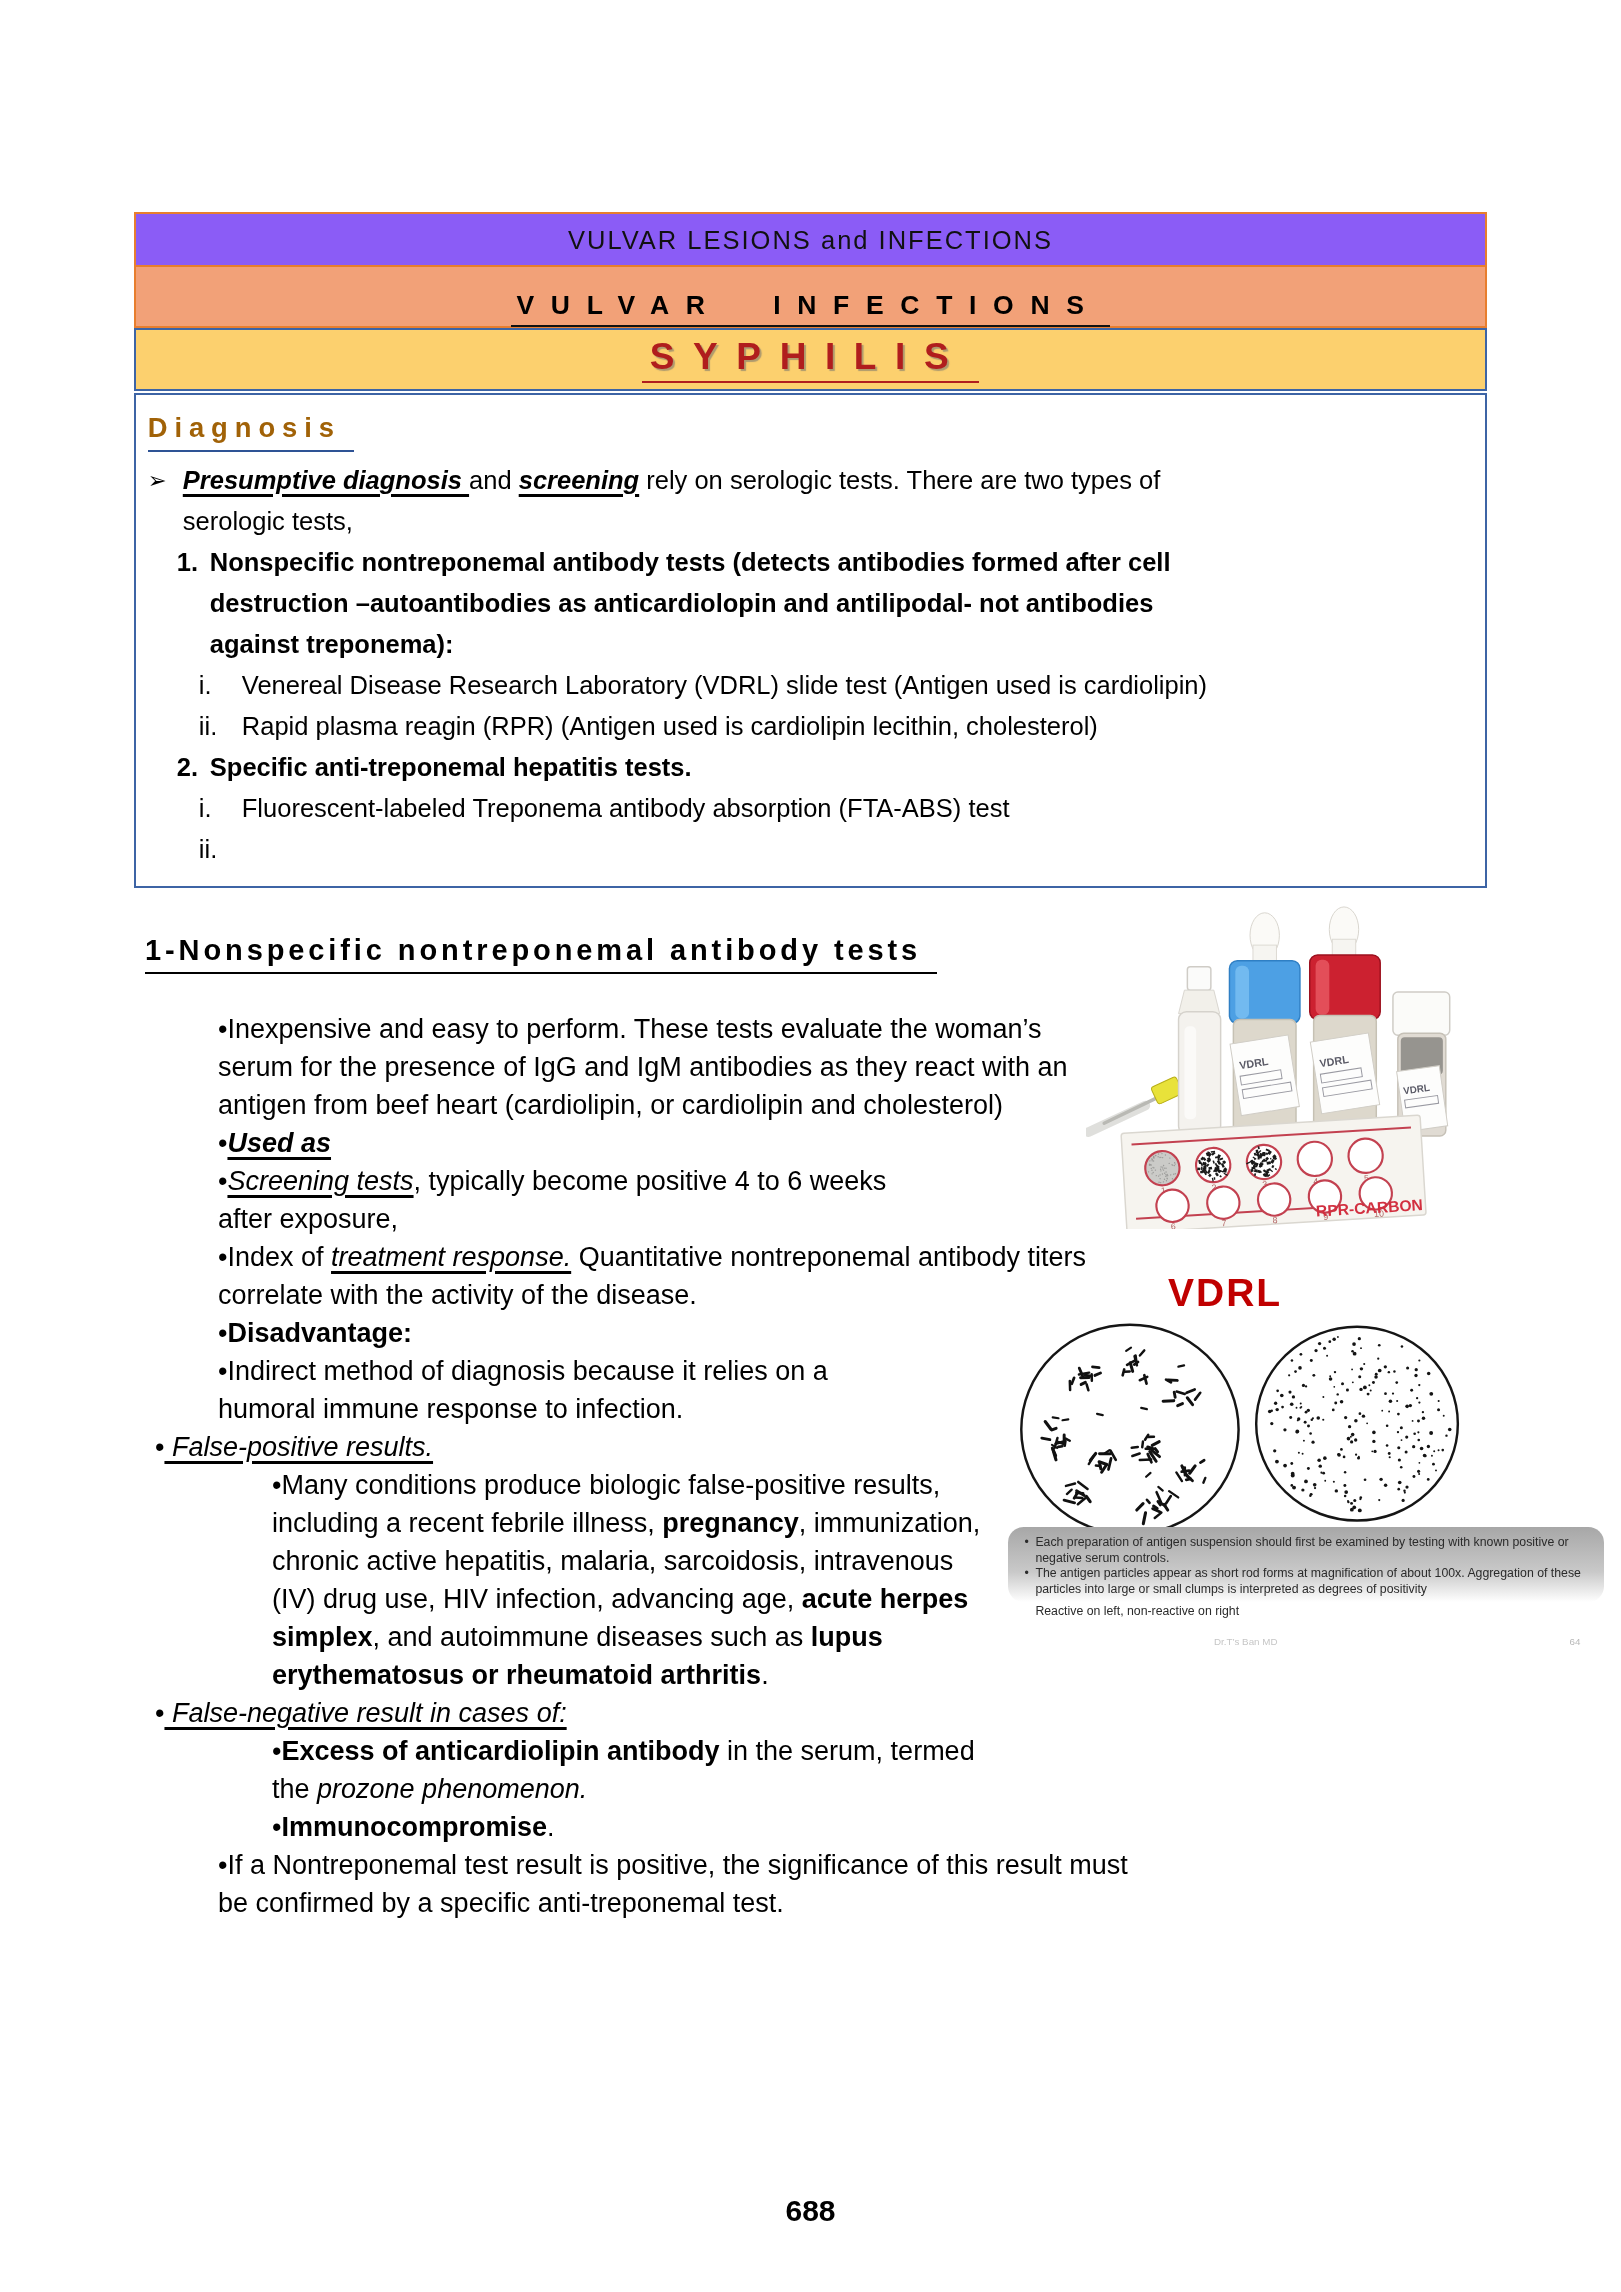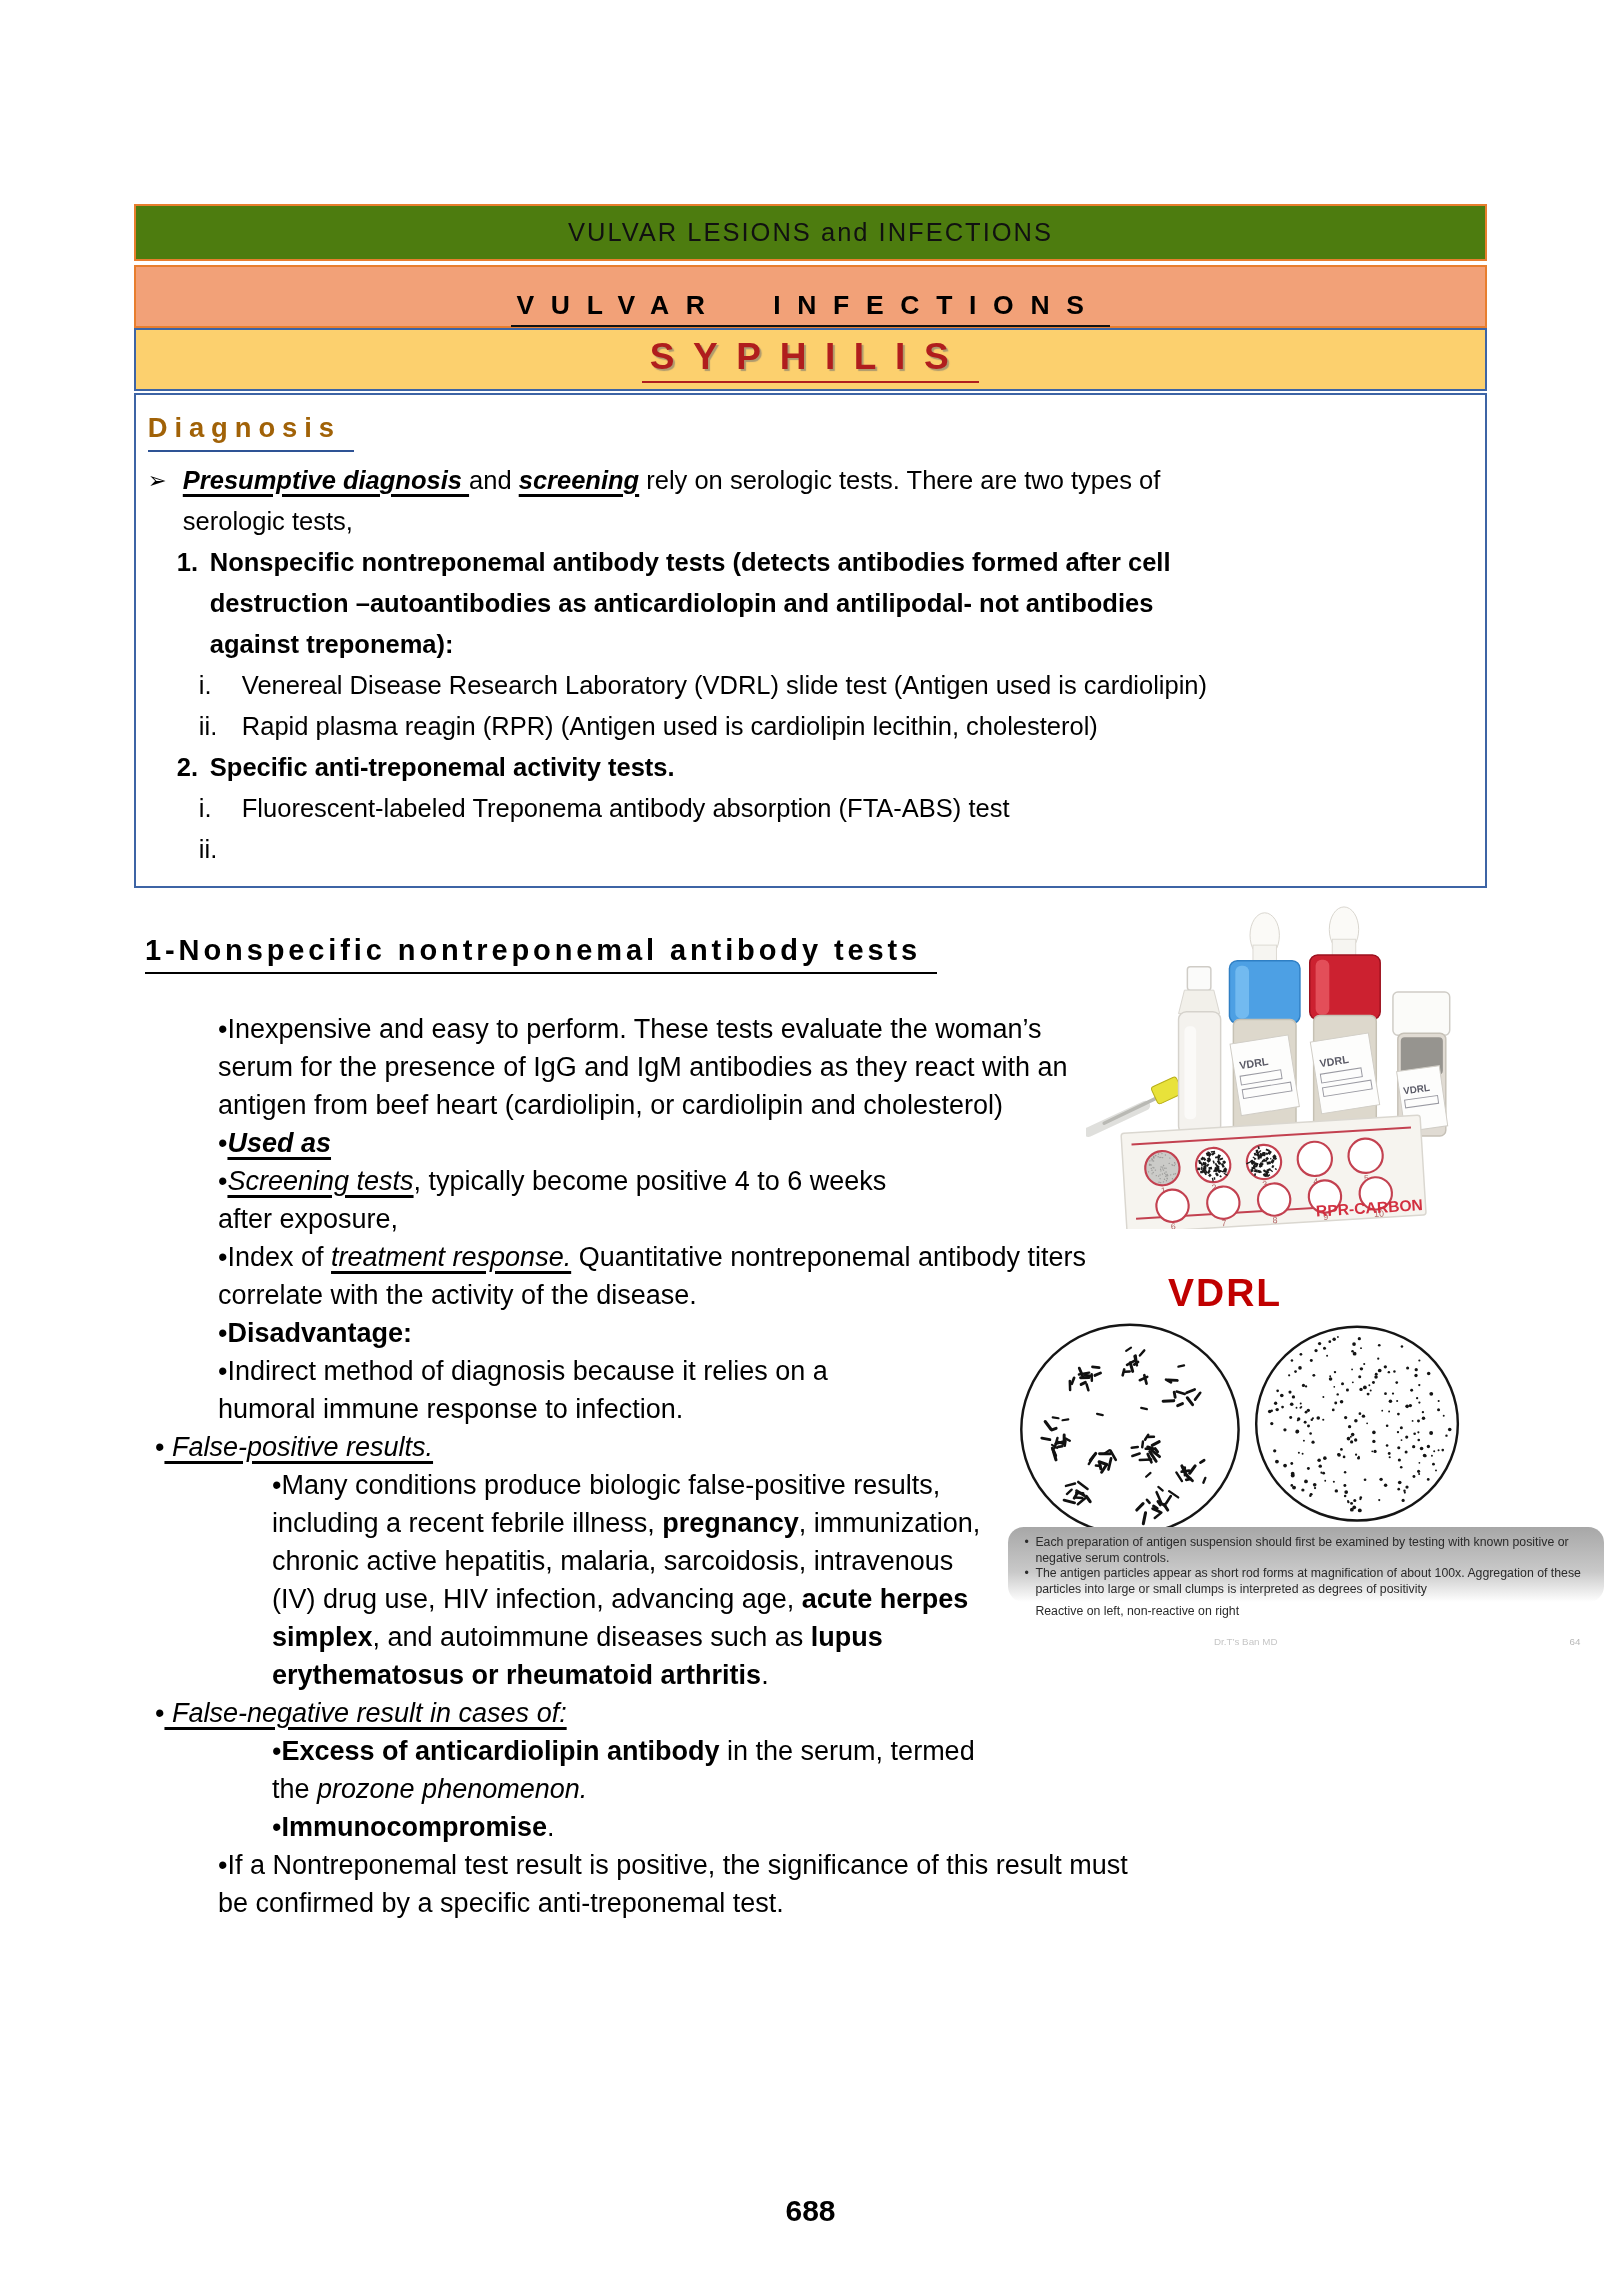--- a/index.html
+++ b/index.html
@@ -3,21 +3,21 @@
 <meta charset="utf-8">
 <style>
   html,body{margin:0;padding:0;background:#ffffff;}
   .page{position:relative;width:1621px;height:2293px;background:#fff;
         font-family:"Liberation Sans",sans-serif;color:#000;overflow:hidden;}
   *{box-sizing:border-box;}
   .abs{position:absolute;}
 
   
   .band{left:134px;width:1353px;display:flex;align-items:center;justify-content:center;text-align:center;}
-  .band1{top:204px;height:57px;background:#4d7c0f;border:2.9px solid #E87E2E;border-bottom-width:2px;
+  .band1{top:212px;height:57px;background:#8b5cf6;border:2.9px solid #E87E2E;border-bottom-width:2px;
          font-size:25.5px;letter-spacing:2px;color:#111;}
   .band2{top:265px;height:63px;background:#F2A178;border:2.9px solid #E87E2E;border-top-width:2px;}
   .band2 .txt{font-size:26.5px;font-weight:bold;letter-spacing:16.7px;word-spacing:27.4px;color:#000000;
               border-bottom:2.9px solid #111;padding:0 9.8px 3.9px 5.9px;margin-top:24px;}
   .band3{top:328px;height:63px;background:#FCD06E;border:2.9px solid #3D64A5;}
   .band3 .txt{font-size:37px;font-weight:bold;letter-spacing:18.6px;color:#B01D1D;
               border-bottom:2.9px solid #B01D1D;padding:0 11.8px 3.9px 7.8px;
               text-shadow:2px 2px 1px rgba(110,110,110,.55);}
 
   
@@ -93,21 +93,21 @@
     <div class="romrow">
       <span class="mk">i.</span>
       <div>Venereal Disease Research Laboratory (VDRL) slide test (Antigen used is cardiolipin)</div>
     </div>
     <div class="romrow">
       <span class="mk">ii.</span>
       <div>Rapid plasma reagin (RPR) (Antigen used is cardiolipin lecithin, cholesterol)</div>
     </div>
     <div class="numrow">
       <span class="mk">2.</span>
-      <div class="ntext"><span class="b">Specific anti-treponemal activity tests.</span></div>
+      <div class="ntext"><span class="b">Specific anti-treponemal hepatitis tests.</span></div>
     </div>
     <div class="romrow">
       <span class="mk">i.</span>
       <div>Fluorescent-labeled Treponema antibody absorption (FTA-ABS) test</div>
     </div>
     <div class="romrow">
       <span class="mk">ii.</span>
     </div>
   </div>
 

